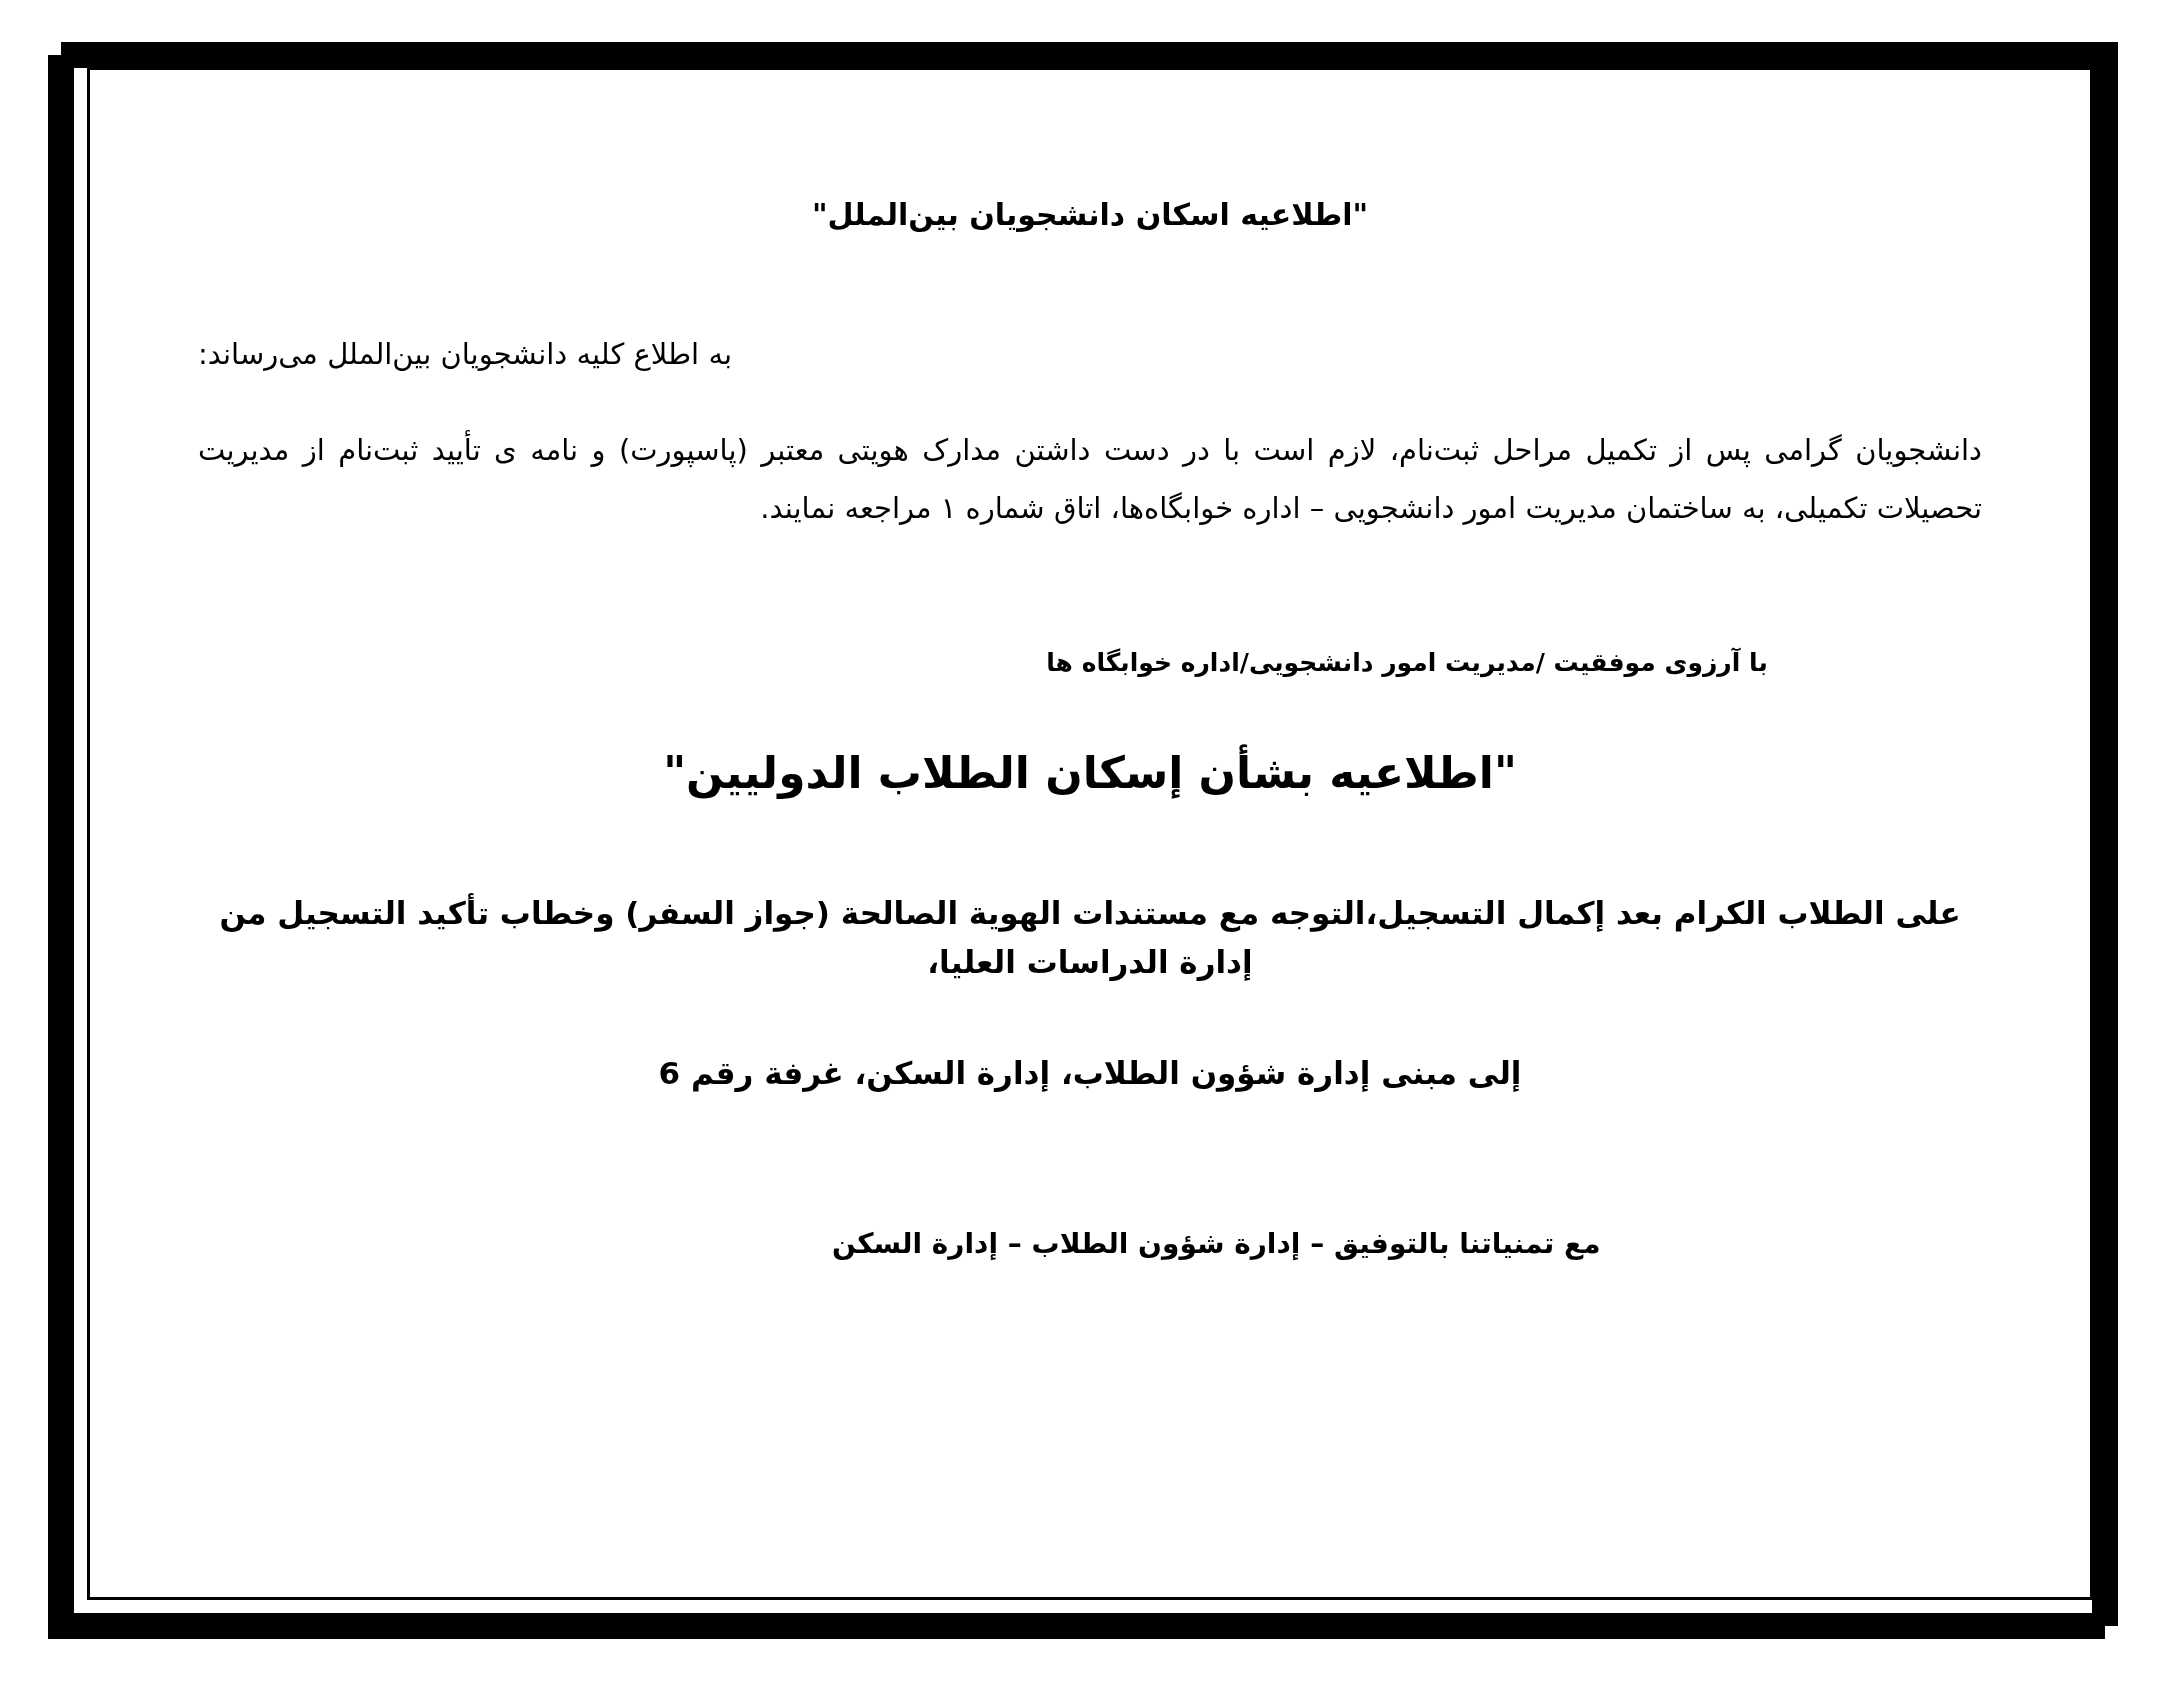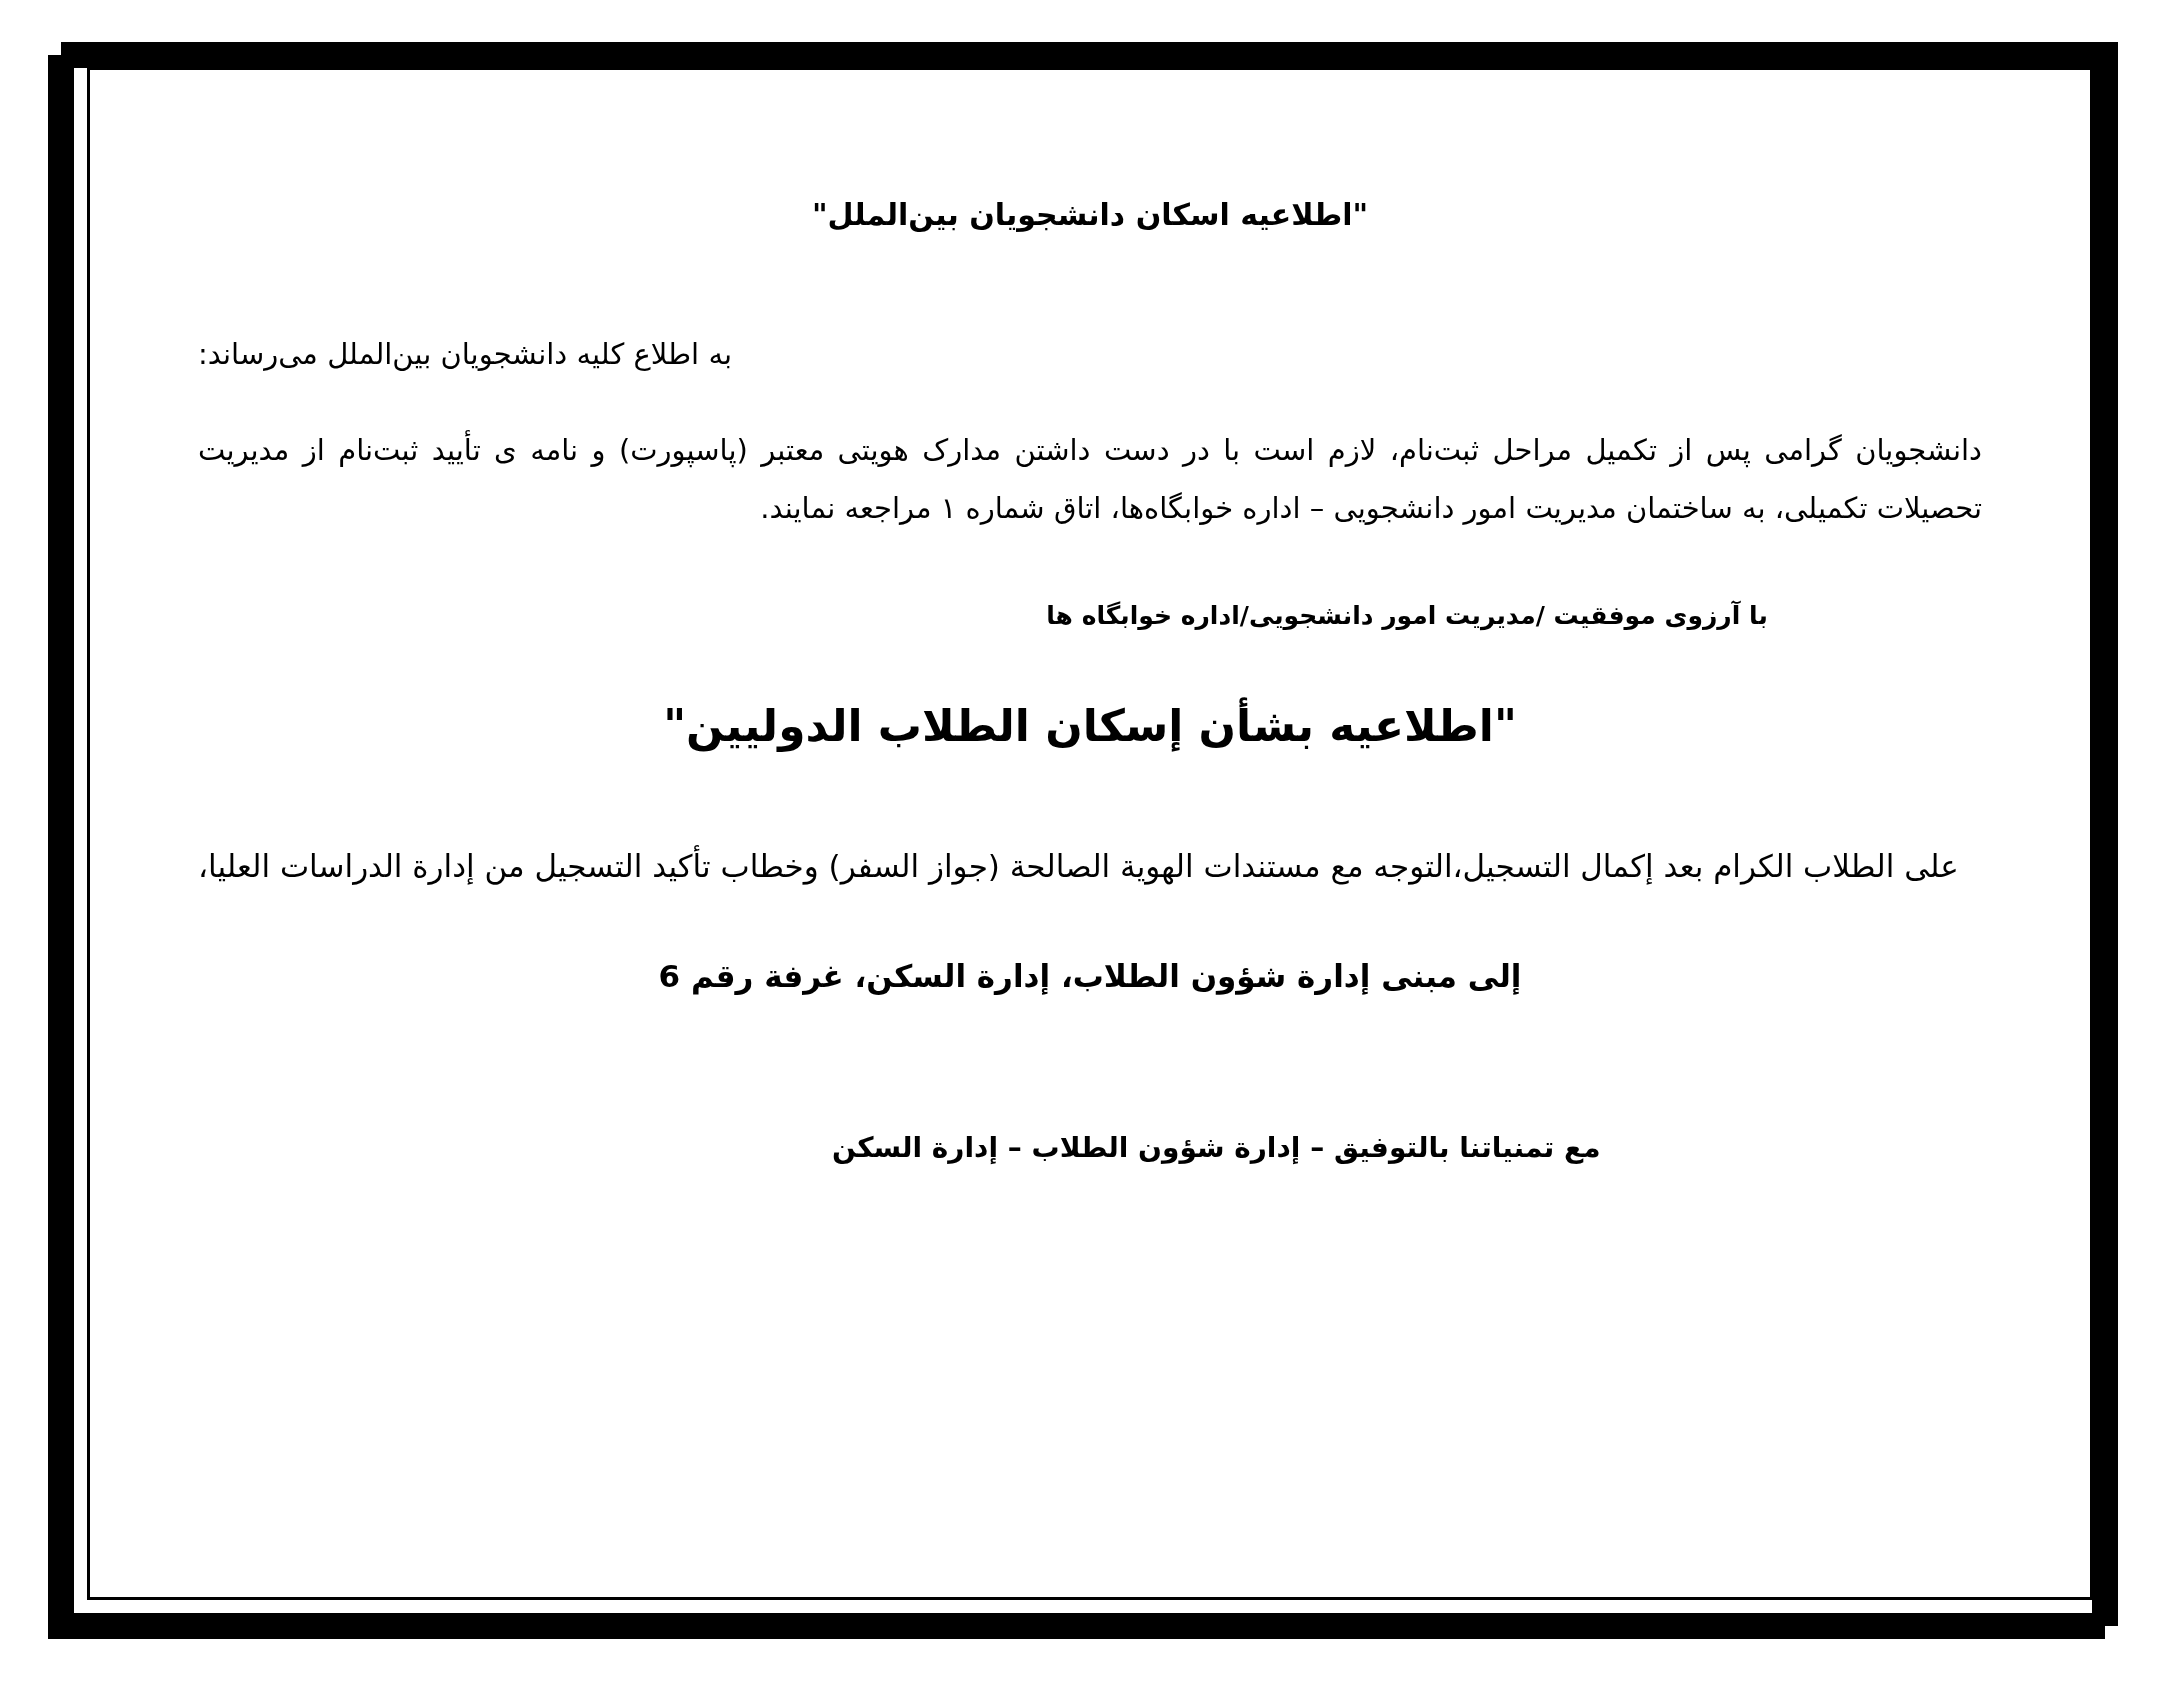--- a/index.html
+++ b/index.html
@@ -91,21 +91,21 @@
     line-height: 2.0;
     margin: 44px 0 0 0;
   }
 
   .fa-sign {
     direction: rtl;
     text-align: center;
     font-weight: bold;
     font-size: 25px;
     line-height: 1.5;
-    margin: 60px 0 0 0;
+    margin: 107px 0 0 0;
     padding-right: 0;
   }
   .fa-sign .inner {
     display: inline-block;
     margin-right: -634px;
   }
 
   .ar-title {
     direction: rtl;
     text-align: center;
@@ -123,22 +123,22 @@
     line-height: 1.5;
     margin: 105px 0 0 0;
   }
   .ar-lead .inner {
     display: inline-block;
     margin-right: 634px;
   }
 
   .ar-body-1 {
     direction: rtl;
-    text-align: left;
-    font-weight: normal;
+    text-align: center;
+    font-weight: bold;
     font-size: 31px;
     line-height: 1.6;
     margin: 85px 0 0 0;
   }
 
   .ar-body-2 {
     direction: rtl;
     text-align: center;
     font-weight: bold;
     font-size: 31px;

